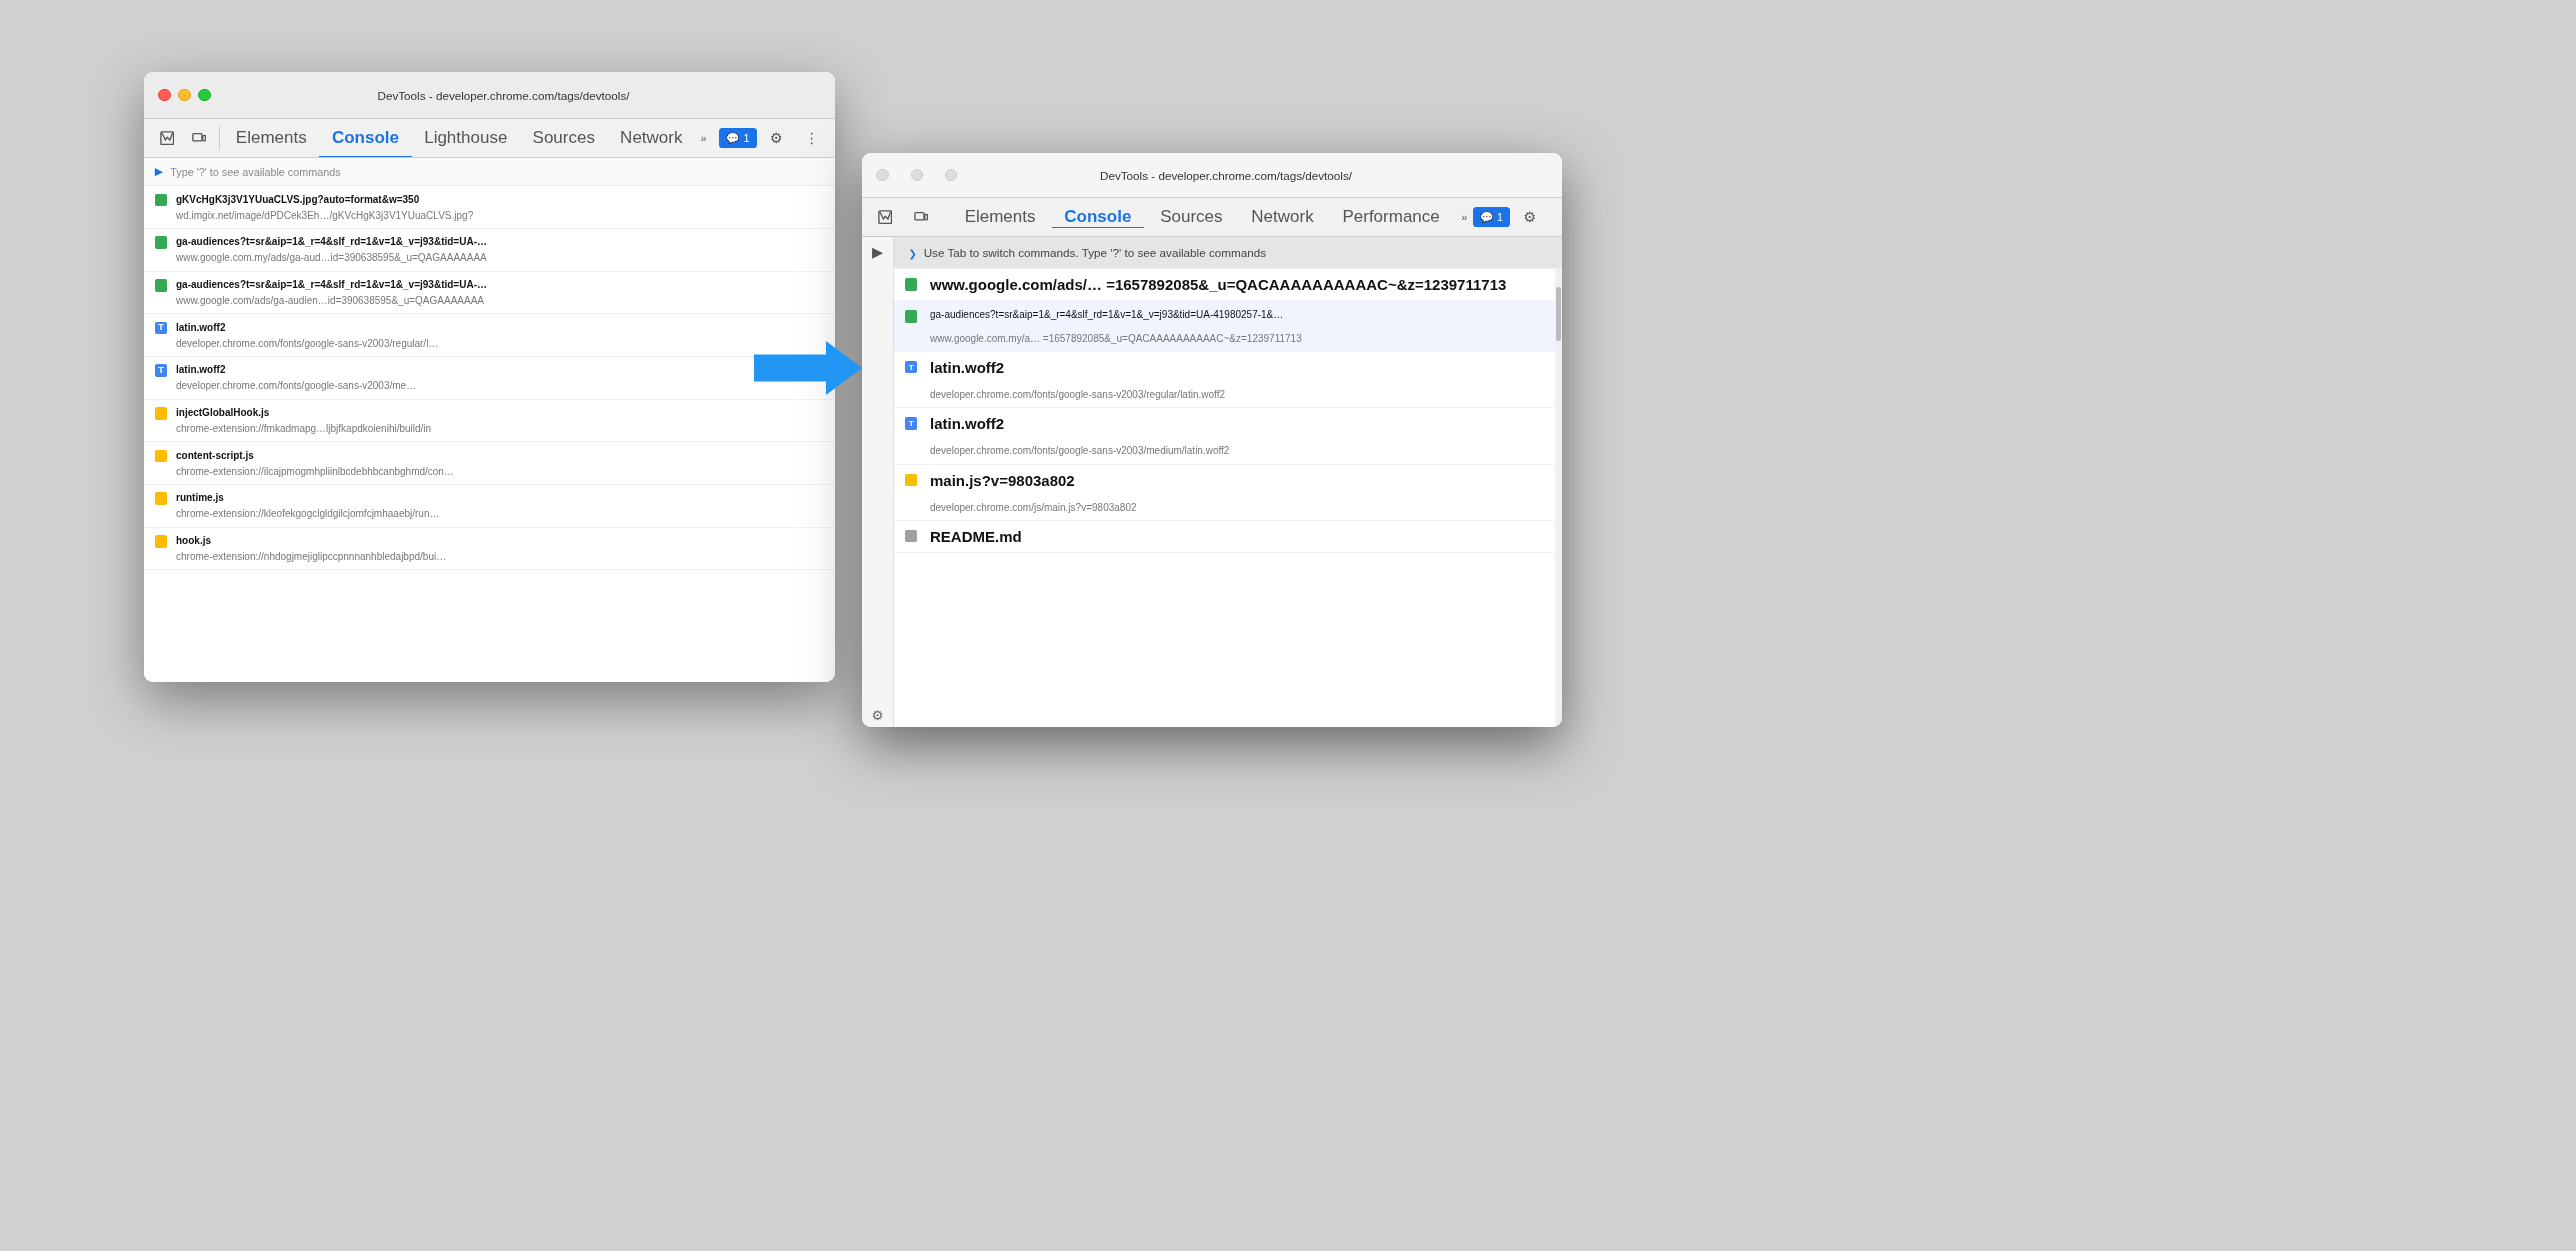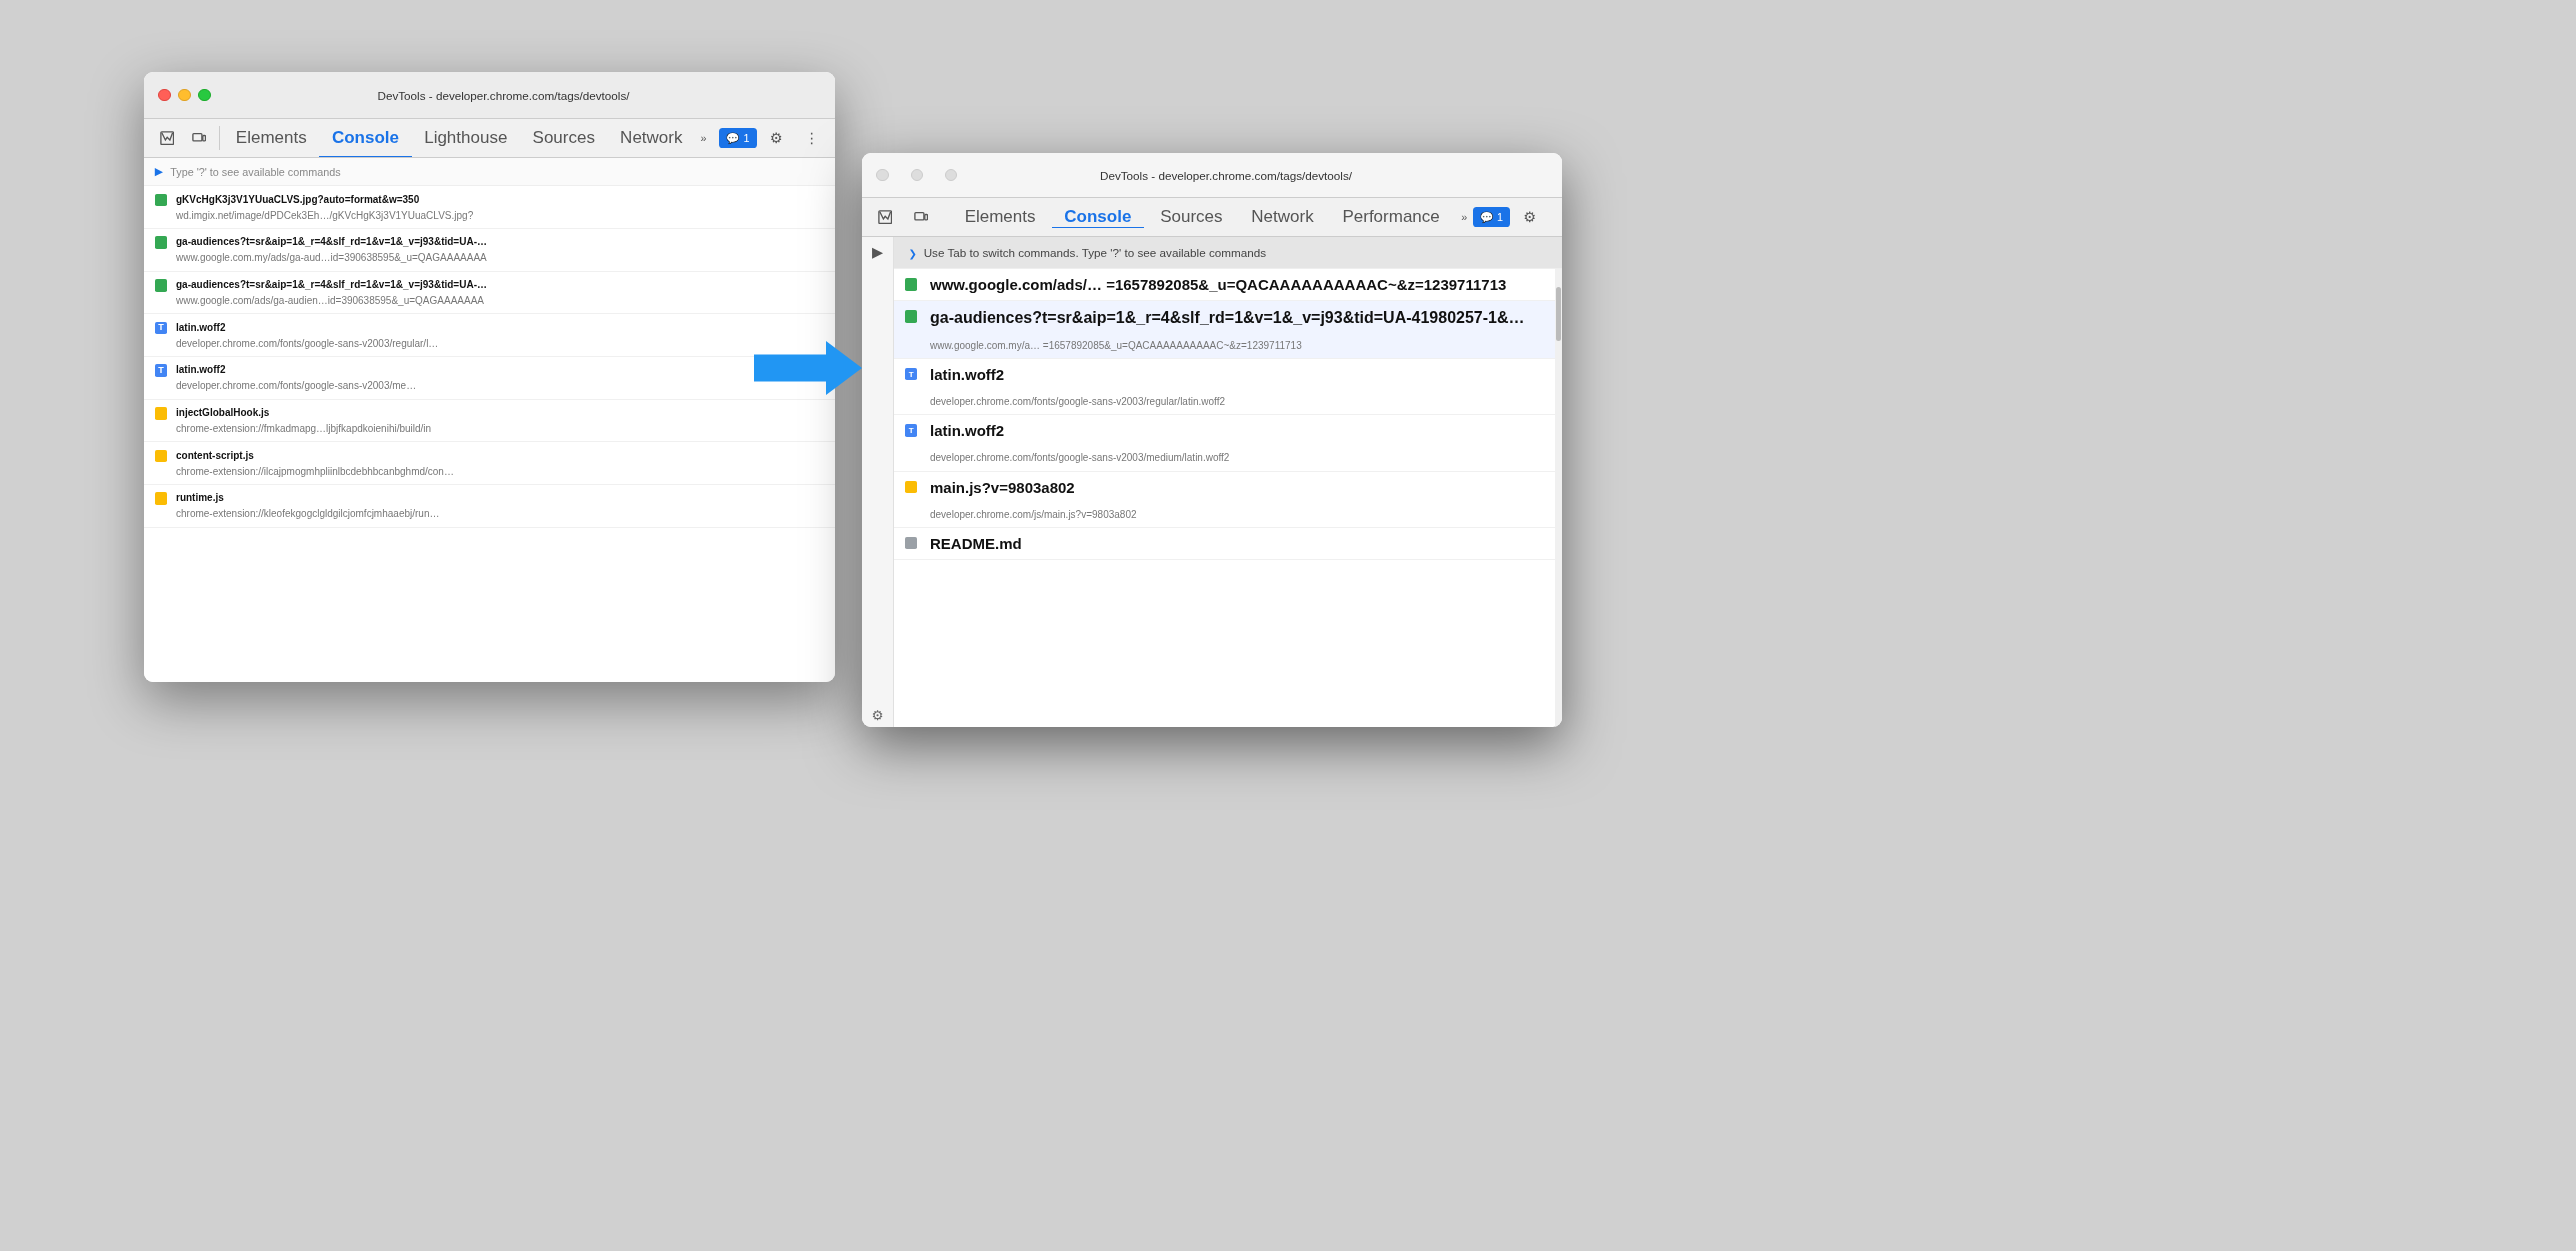--- a/index.html
+++ b/index.html
@@ -496,20 +496,25 @@
         <div class="item-main">content-script.js</div>
         <div class="item-sub">chrome-extension://ilcajpmogmhpliinlbcdebhbcanbghmd/con…</div>
       </div>
 
       <div class="console-item">
         <div class="item-icon icon-orange"></div>
         <div class="item-main">runtime.js</div>
         <div class="item-sub">chrome-extension://kleofekgogclgldgilcjomfcjmhaaebj/run…</div>
       </div>
 
+      <div class="console-item">
+        <div class="item-icon icon-orange"></div>
+        <div class="item-main">hook.js</div>
+        <div class="item-sub">chrome-extension://nhdogjmejiglipccpnnnanhbledajbpd/bui…</div>
+      </div>
 
     </div>
   </div>
 </div>
 
 <div class="arrow-container">
   <svg class="big-arrow" viewBox="0 0 120 60">
     <polygon points="0,15 80,15 80,0 120,30 80,60 80,45 0,45" fill="#2196F3"></polygon>
   </svg>
 </div>
@@ -587,21 +592,21 @@
 
       <div class="network-list" style="position:relative;">
 
         <div class="network-item">
           <div class="network-item-icon ni-green"></div>
           <div class="network-item-name">www.google.com/ads/… =1657892085&amp;_u=QACAAAAAAAAAAC~&amp;z=1239711713</div>
         </div>
 
         <div class="network-item" style="background:#f0f4ff;">
           <div class="network-item-icon ni-green"></div>
-          <div class="network-item-name" style="font-weight:700;font-size:16px;">ga-audiences?t=sr&amp;aip=1&amp;_r=4&amp;slf_rd=1&amp;v=1&amp;_v=j93&amp;tid=UA-41980257-1&amp;…</div>
+          <div class="network-item-name" style="font-weight:400;font-size:10px;">ga-audiences?t=sr&amp;aip=1&amp;_r=4&amp;slf_rd=1&amp;v=1&amp;_v=j93&amp;tid=UA-41980257-1&amp;…</div>
           <div class="network-item-url">www.google.com.my/a… =1657892085&amp;_u=QACAAAAAAAAAAC~&amp;z=1239711713</div>
         </div>
 
         <div class="network-item">
           <div class="network-item-icon ni-blue" style="font-size:8px;font-weight:bold;color:white;">T</div>
           <div class="network-item-name">latin.woff2</div>
           <div class="network-item-url">developer.chrome.com/fonts/google-sans-v2003/regular/latin.woff2</div>
         </div>
 
         <div class="network-item">

